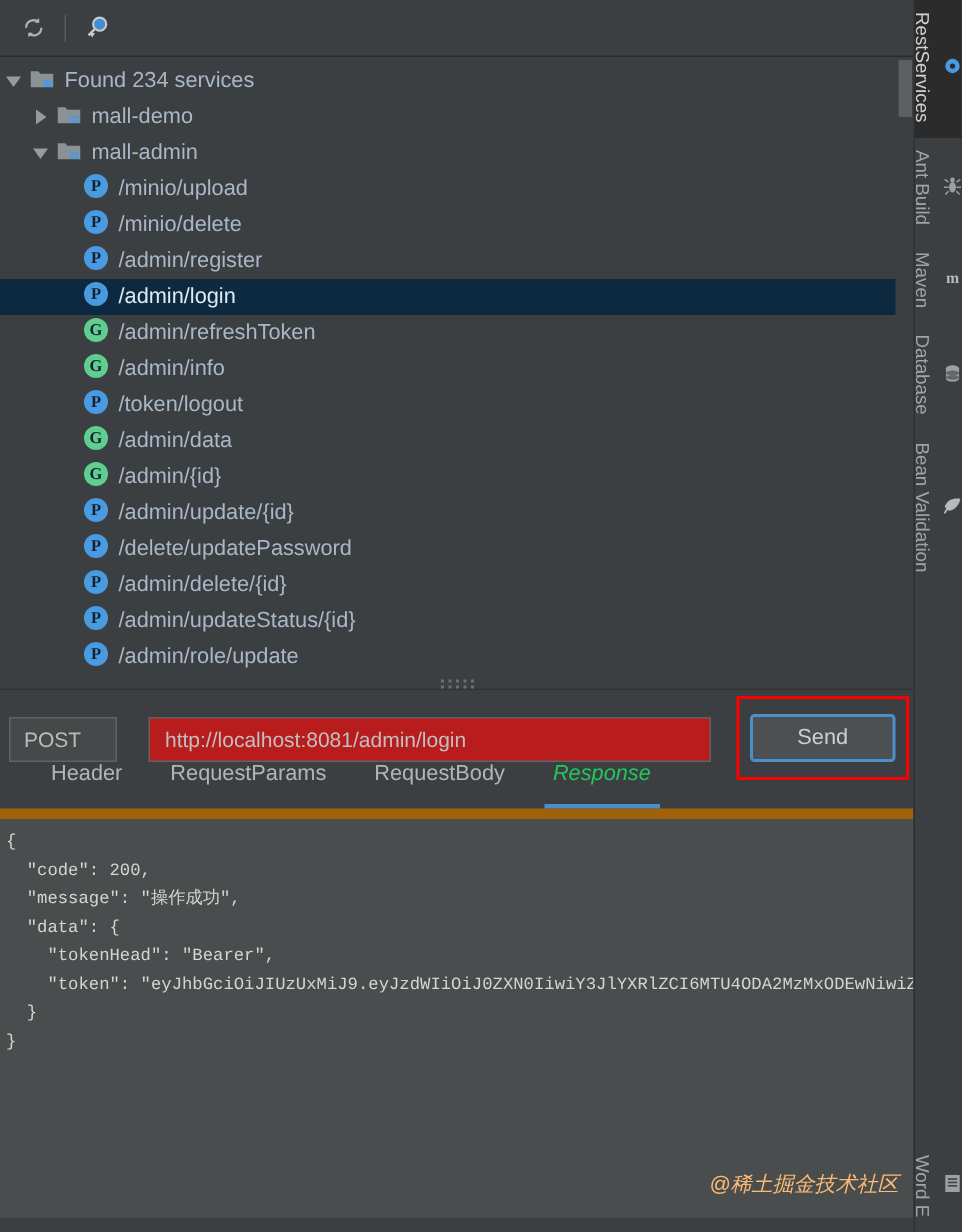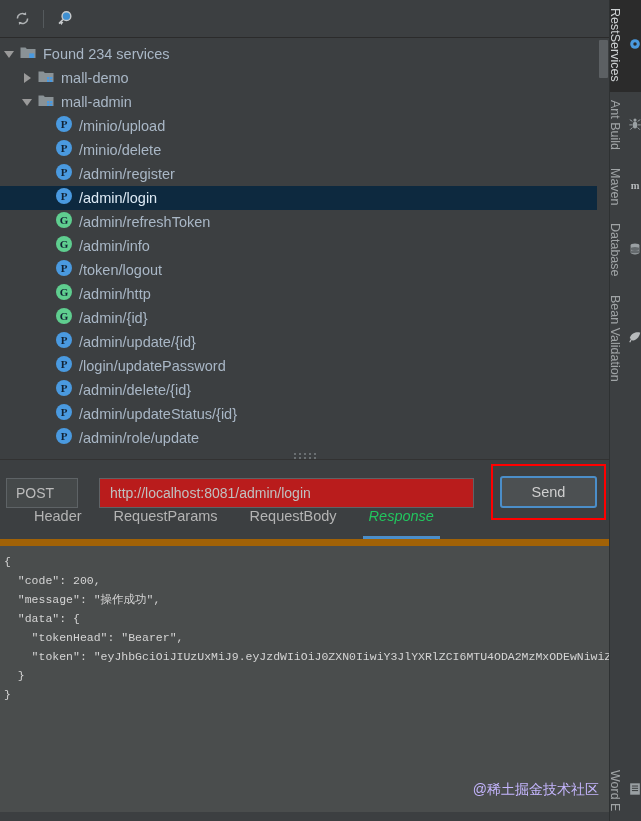--- a/index.html
+++ b/index.html
@@ -193,22 +193,23 @@
   .code {
     font-family: "Liberation Mono", monospace;
     font-size: 11.5px;
     color: #d4d4d4;
     line-height: 19px;
     white-space: pre;
   }
   .watermark {
     position: absolute;
     right: 10px; bottom: 22px;
-    color: #c4b5fd;
+    color: #fdba74;
     font-size: 14px;
+    font-style: italic;
   }
   .resp-bottombar {
     position: absolute; left: 0; right: 0; bottom: 0;
     height: 9px; background: #3c3f41;
   }
   
   .rightstrip {
     width: 32px; height: 821px;
     background: #3c3f41;
     border-left: 1px solid #2e3132;
@@ -371,21 +372,21 @@
             </span>
             <span class="lbl">/token/logout</span>
           </div>
           <div class="row">
             <span class="twisty"></span>
             <span class="twisty"></span>
             <span class="twisty"></span>
             <span class="ico">
               <span class="badge get">G</span>
             </span>
-            <span class="lbl">/admin/http</span>
+            <span class="lbl">/admin/data</span>
           </div>
           <div class="row">
             <span class="twisty"></span>
             <span class="twisty"></span>
             <span class="twisty"></span>
             <span class="ico">
               <span class="badge get">G</span>
             </span>
             <span class="lbl">/admin/{id}</span>
           </div>
@@ -398,21 +399,21 @@
             </span>
             <span class="lbl">/admin/update/{id}</span>
           </div>
           <div class="row">
             <span class="twisty"></span>
             <span class="twisty"></span>
             <span class="twisty"></span>
             <span class="ico">
               <span class="badge post">P</span>
             </span>
-            <span class="lbl">/login/updatePassword</span>
+            <span class="lbl">/delete/updatePassword</span>
           </div>
           <div class="row">
             <span class="twisty"></span>
             <span class="twisty"></span>
             <span class="twisty"></span>
             <span class="ico">
               <span class="badge post">P</span>
             </span>
             <span class="lbl">/admin/delete/{id}</span>
           </div>

